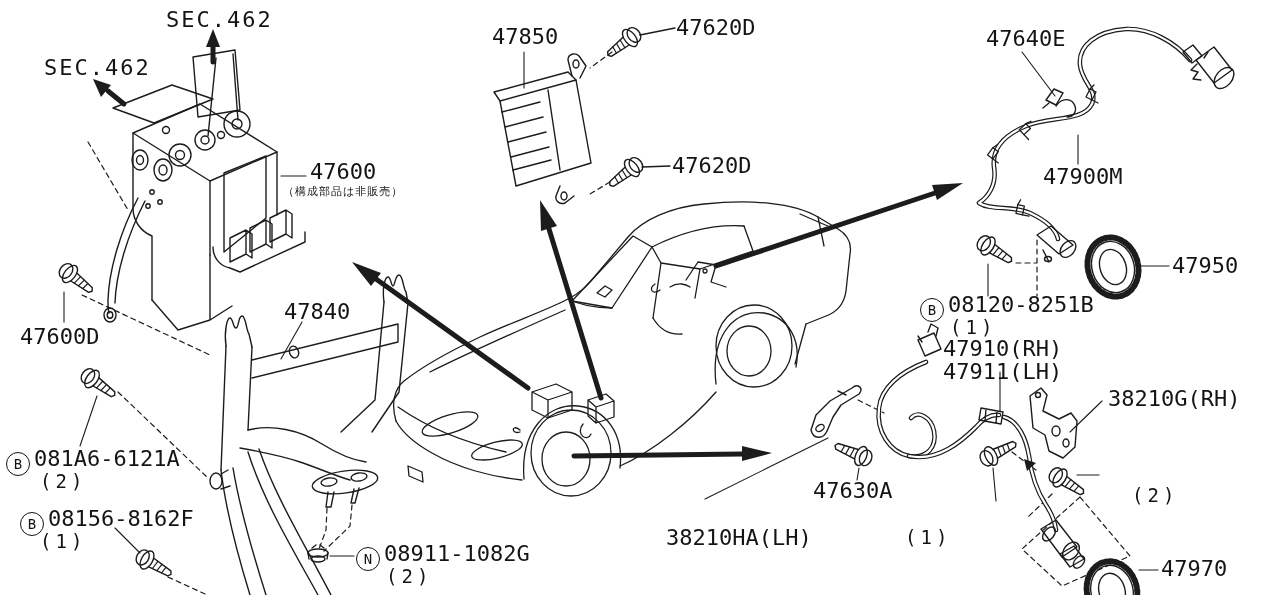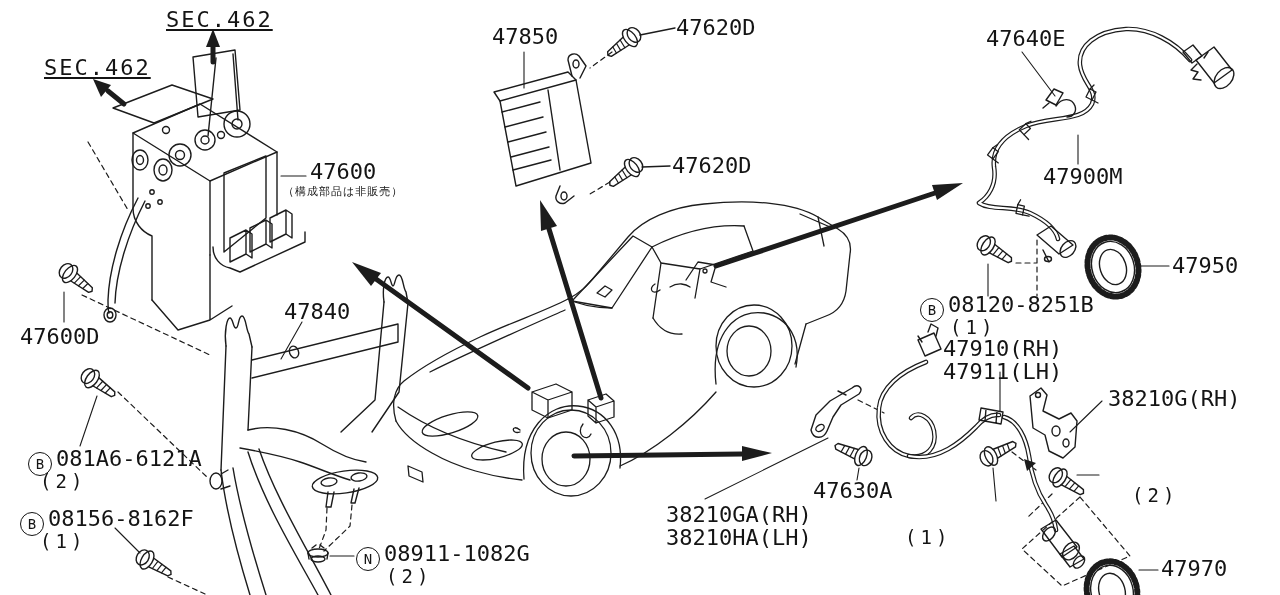--- a/index.html
+++ b/index.html
@@ -6,21 +6,21 @@
   #stage{position:relative;width:1280px;height:595px;background:#ffffff;overflow:hidden;
          font-family:"DejaVu Sans Mono","Liberation Mono",monospace;}
   #art{position:absolute;left:0;top:0;}
   .lbl{position:absolute;font-size:22px;color:#141414;white-space:nowrap;line-height:1.05;
        letter-spacing:0px;}
   .qty{font-size:19px;letter-spacing:4px;}
   .jp{font-size:11px;font-family:"DejaVu Sans",sans-serif;letter-spacing:1px;}
   .circ{display:inline-flex;width:22px;height:22px;border:1.7px solid #141414;border-radius:50%;
         align-items:center;justify-content:center;font-size:14px;margin-right:4px;
         vertical-align:-3px;}
-  .sec{letter-spacing:2px;text-decoration:underline;}
+  .sec{letter-spacing:2px;}
 </style>
 </head>
 <body>
 
 <div id="stage">
 
 <svg id="art" width="1280" height="595" viewBox="0 0 1280 595">
   <defs>
     <g id="bolt">
       <ellipse cx="-5" cy="0" rx="6" ry="8" fill="none" stroke="#1c1c1c" stroke-width="1.4"></ellipse>
@@ -312,29 +312,28 @@
 <div class="lbl" style="left:943px;top:360px">47911(LH)</div>
 
 <div class="lbl" style="left:1108px;top:387px">38210G(RH)</div>
 
 <div class="lbl qty" style="left:1132px;top:486px">(2)</div>
 
 <div class="lbl" style="left:813px;top:479px">47630A</div>
 
 <div class="lbl qty" style="left:905px;top:528px">(1)</div>
 
-<div class="lbl" style="left:666px;top:503px">38210GA(RH)</div>
 <div class="lbl" style="left:666px;top:526px">38210HA(LH)</div>
 
 <div class="lbl" style="left:1161px;top:557px">47970</div>
 
 <div class="lbl" style="left:284px;top:300px">47840</div>
 <div class="lbl" style="left:20px;top:325px">47600D</div>
 
-<div class="lbl" style="left:28px;top:447px">
+<div class="lbl" style="left:6px;top:447px">
   <span class="circ">B</span><span>081A6-6121A</span>
 </div>
 <div class="lbl qty" style="left:40px;top:472px">(2)</div>
 
 <div class="lbl" style="left:20px;top:507px">
   <span class="circ">B</span><span>08156-8162F</span>
 </div>
 <div class="lbl qty" style="left:40px;top:532px">(1)</div>
 
 <div class="lbl" style="left:356px;top:542px">

